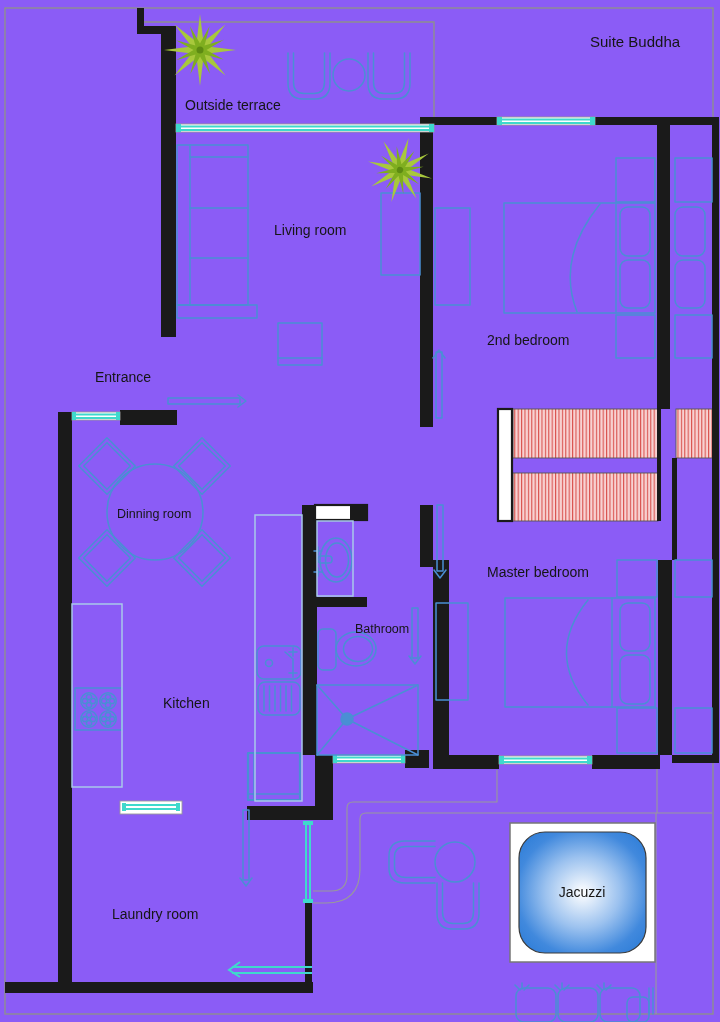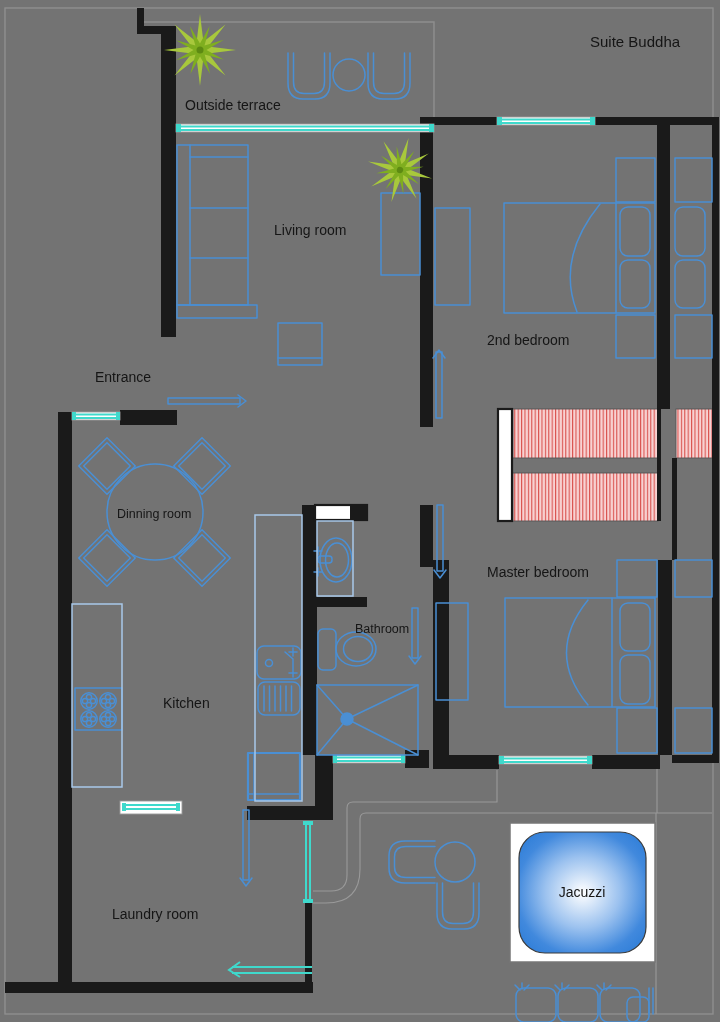--- a/index.html
+++ b/index.html
@@ -1,16 +1,16 @@
 <!DOCTYPE html>
 <html><head>
 <meta charset="utf-8">
 <style>
   html,body{margin:0;padding:0;background:#ffffff;}
-  .stage{position:relative;width:720px;height:1022px;background:#737373;overflow:hidden;
+  .stage{position:relative;width:720px;height:1022px;background:#8b5cf6;overflow:hidden;
          font-family:"Liberation Sans",sans-serif;}
   svg{display:block}
   .wall{fill:#1a1a1a;}
   .wallo{fill:#ffffff;stroke:#1a1a1a;stroke-width:2.2;}
   .furn{fill:none;stroke:#4a8fd4;stroke-width:1.5;stroke-linejoin:round;stroke-linecap:round;}
   .furnL{fill:none;stroke:#a9c9ea;stroke-width:1.5;}
   .furnF{fill:#4a8fd4;}
   .gray{fill:none;stroke:#8f8f8f;stroke-width:1.4;}
   .grayT{fill:none;stroke:#9a9a9a;stroke-width:1.1;}
   .winbase{fill:#ffffff;stroke:#9a9a9a;stroke-width:0.9;}

